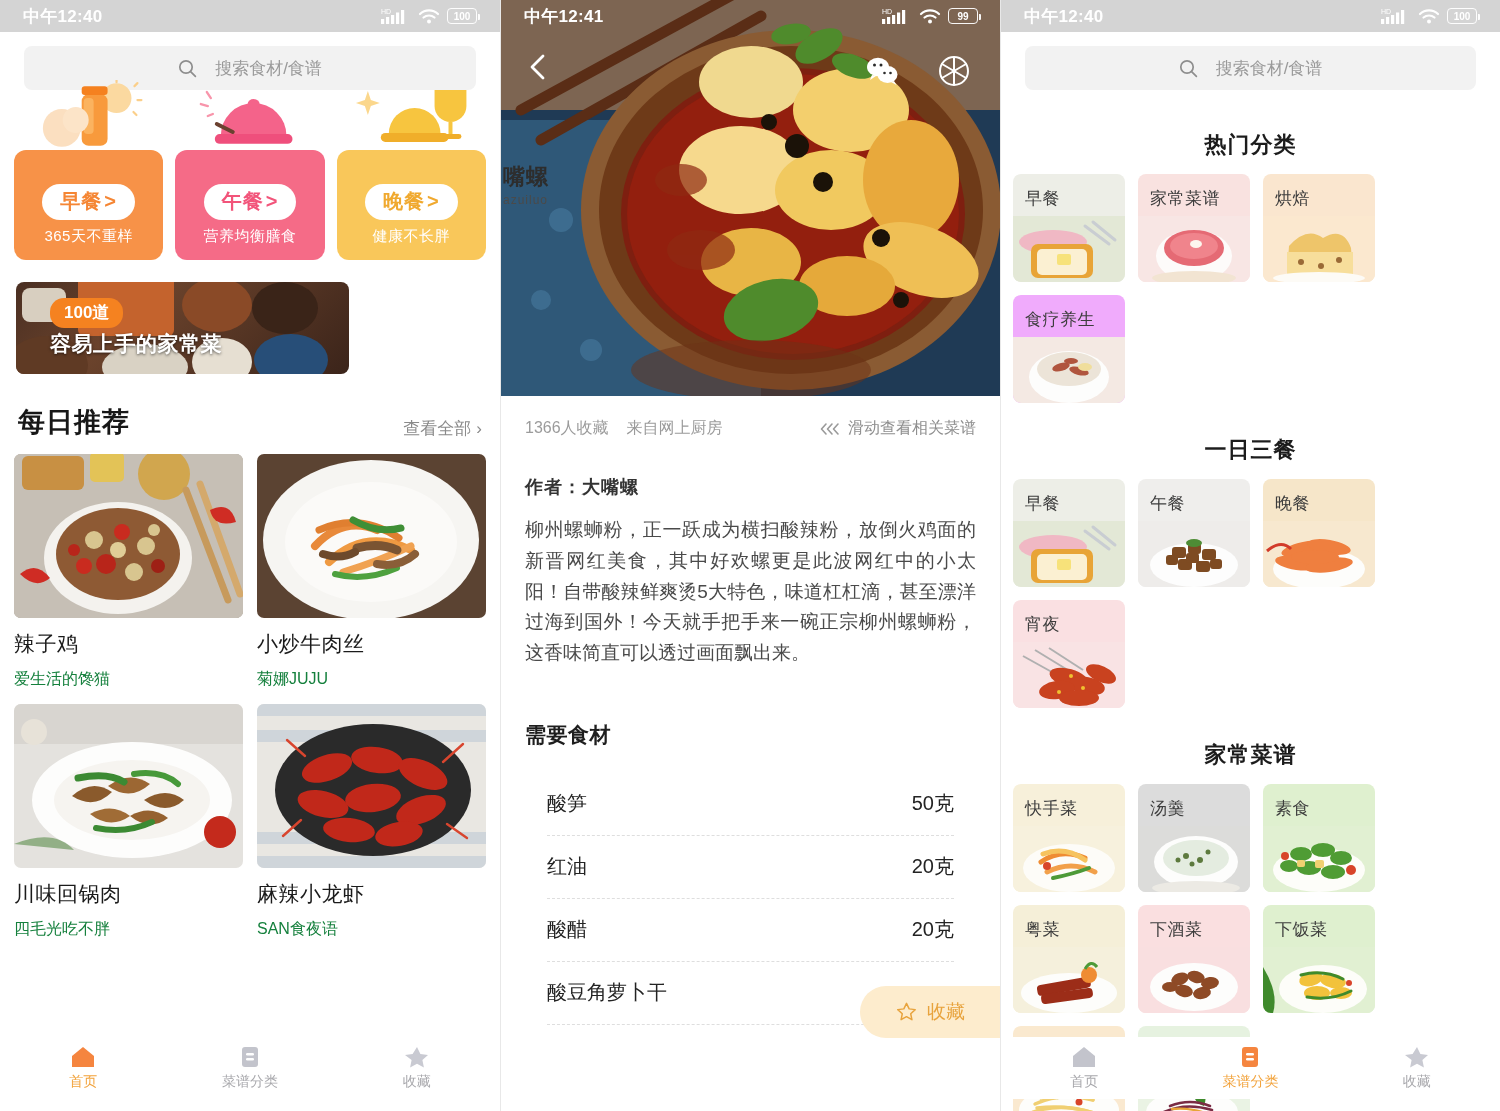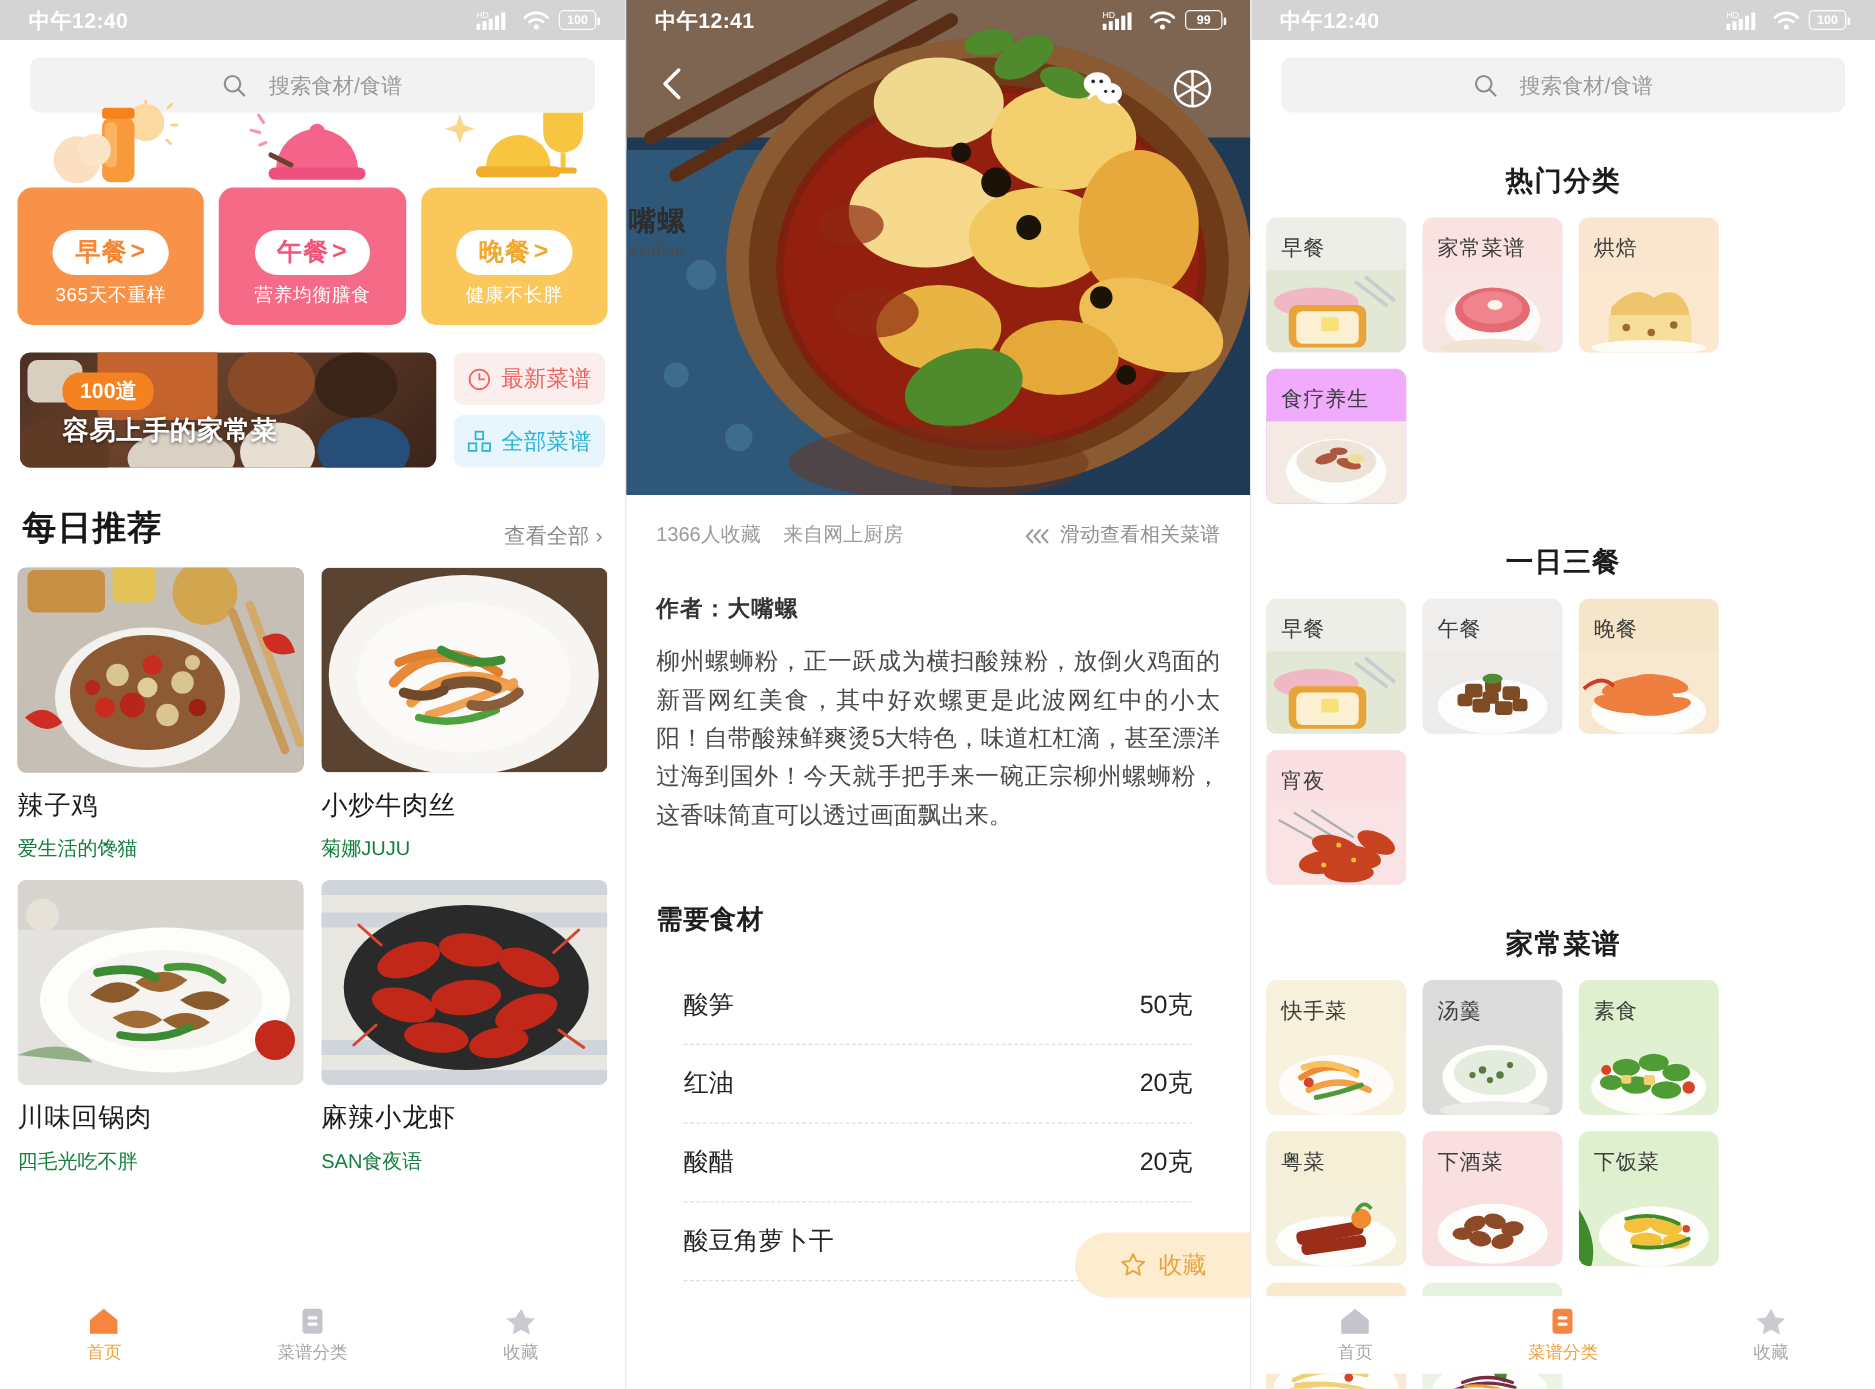--- a/index.html
+++ b/index.html
@@ -266,37 +266,20 @@
         <div class="dot" style="left:6px;top:6px;width:44px;height:34px;background:#d8cfc0;border-radius:8px;"></div>
         <div class="dot" style="left:62px;top:-6px;width:96px;height:60px;background:#c4632d;border-radius:6px;"></div>
         <div class="dot" style="left:166px;top:-4px;width:70px;height:54px;background:#8a4a27;border-radius:50%;"></div>
         <div class="dot" style="left:236px;top:0px;width:66px;height:52px;background:#3a2418;border-radius:50%;"></div>
         <div class="dot" style="left:-10px;top:54px;width:82px;height:58px;background:#5f3a24;border-radius:50%;"></div>
         <div class="dot" style="left:86px;top:62px;width:86px;height:46px;background:#d9d2c4;border-radius:50%;"></div>
         <div class="dot" style="left:176px;top:56px;width:60px;height:48px;background:#e6dfd2;border-radius:50%;"></div>
         <div class="dot" style="left:238px;top:52px;width:74px;height:52px;background:#274e78;border-radius:50%;"></div>
         <div class="banner-badge">100道</div>
         <div class="banner-title">容易上手的家常菜</div>
-      </div>
-      <div class="sidebtns">
-        <div class="sidebtn sb-new">
-          <svg width="19" height="19" viewBox="0 0 20 20">
-            <circle cx="10" cy="10" r="8.2" stroke="#f0635f" stroke-width="1.5" fill="none"></circle>
-            <path d="M10 5.4 V10 h4" stroke="#f0635f" stroke-width="1.5" fill="none" stroke-linecap="round"></path>
-          </svg>
-          <span>最新菜谱</span>
-        </div>
-        <div class="sidebtn sb-all">
-          <svg width="19" height="19" viewBox="0 0 20 20">
-            <rect x="6.8" y="1.4" width="6.4" height="6.4" stroke="#28b5d8" stroke-width="1.5" fill="none"></rect>
-            <rect x="1" y="11.2" width="6.4" height="6.4" stroke="#28b5d8" stroke-width="1.5" fill="none"></rect>
-            <rect x="12.6" y="11.2" width="6.4" height="6.4" stroke="#28b5d8" stroke-width="1.5" fill="none"></rect>
-          </svg>
-          <span>全部菜谱</span>
-        </div>
       </div>
     </div>
 
     <div class="sechead">
       <h2>每日推荐</h2>
       <div class="more">
         <span>查看全部</span>
         <span>›</span>
       </div>
     </div>

